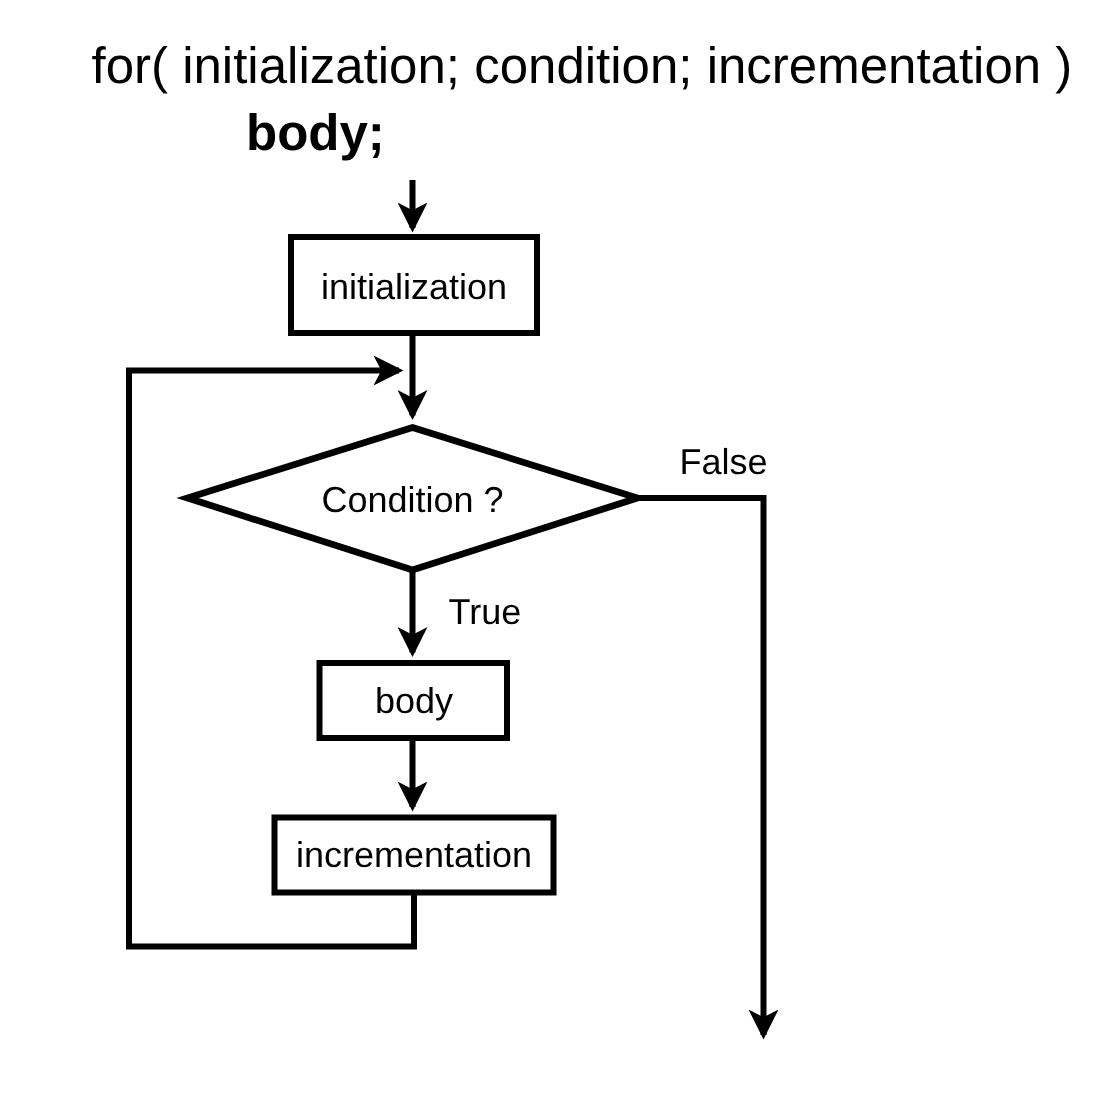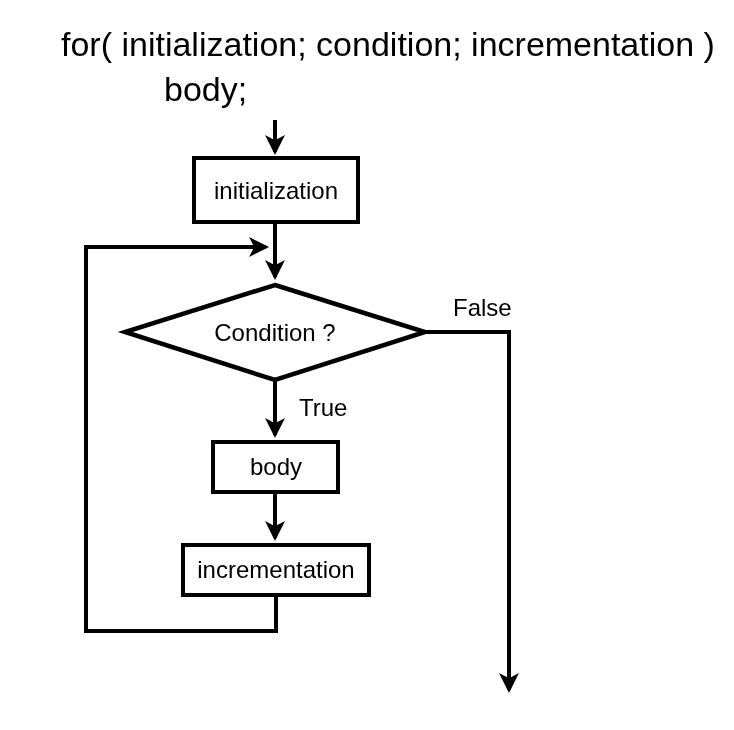--- a/index.html
+++ b/index.html
@@ -21,20 +21,21 @@
     position: absolute;
     top: 22px;
     left: 25px;
     font-size: 34px;
     line-height: 45px;
     color: #000000;
     white-space: nowrap;
   }
   .code-header .line2 {
     margin-left: 103px;
+    font-weight: bold;
   }
   .flow-svg {
     position: absolute;
     top: 0;
     left: 0;
     width: 734px;
     height: 730px;
   }
   .flow-svg .edge {
     fill: none;

